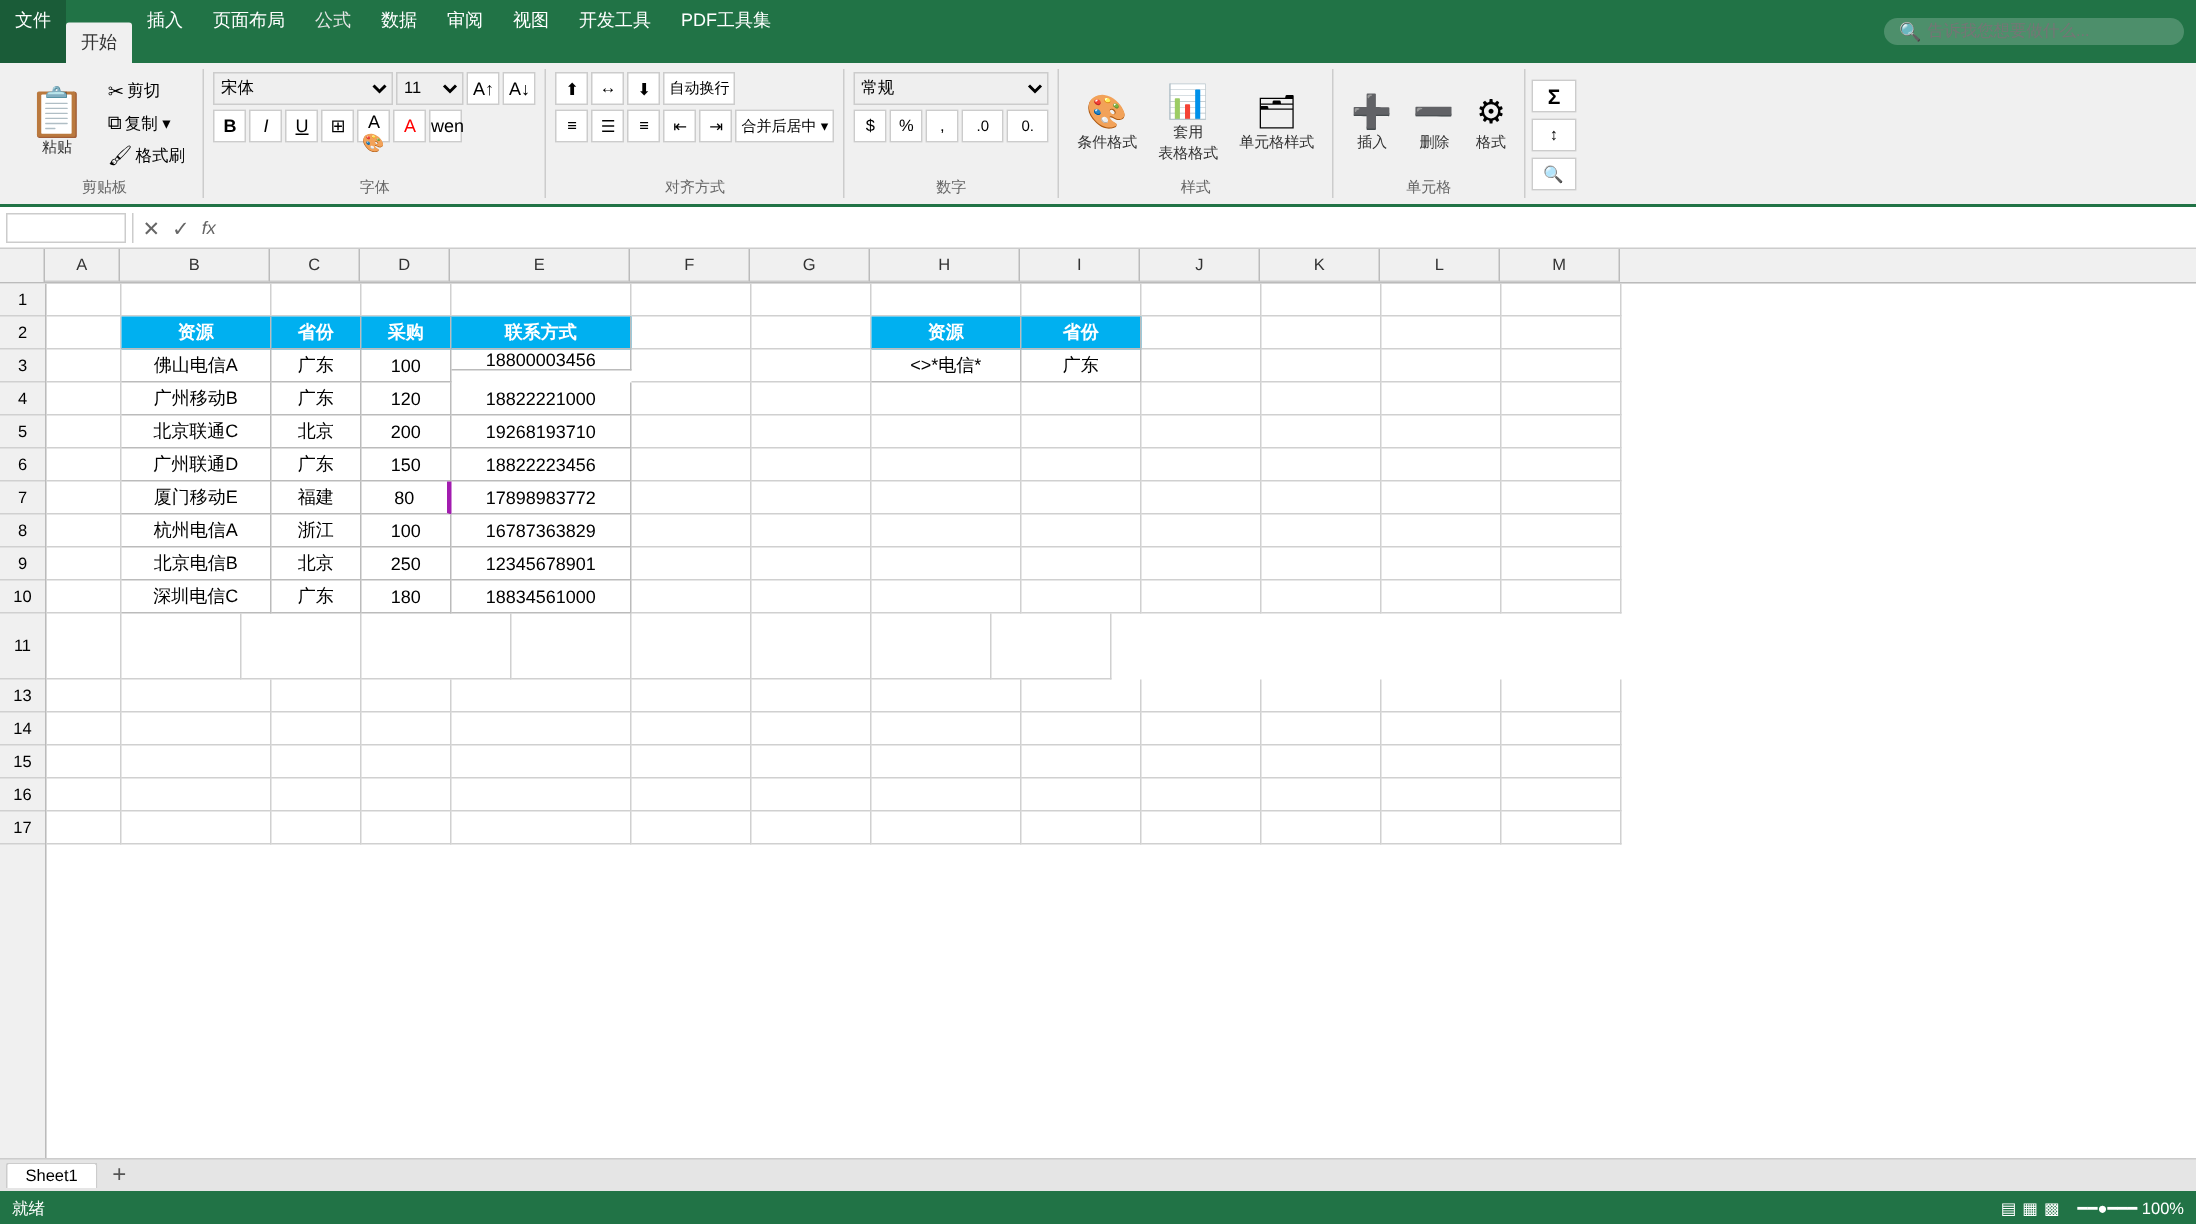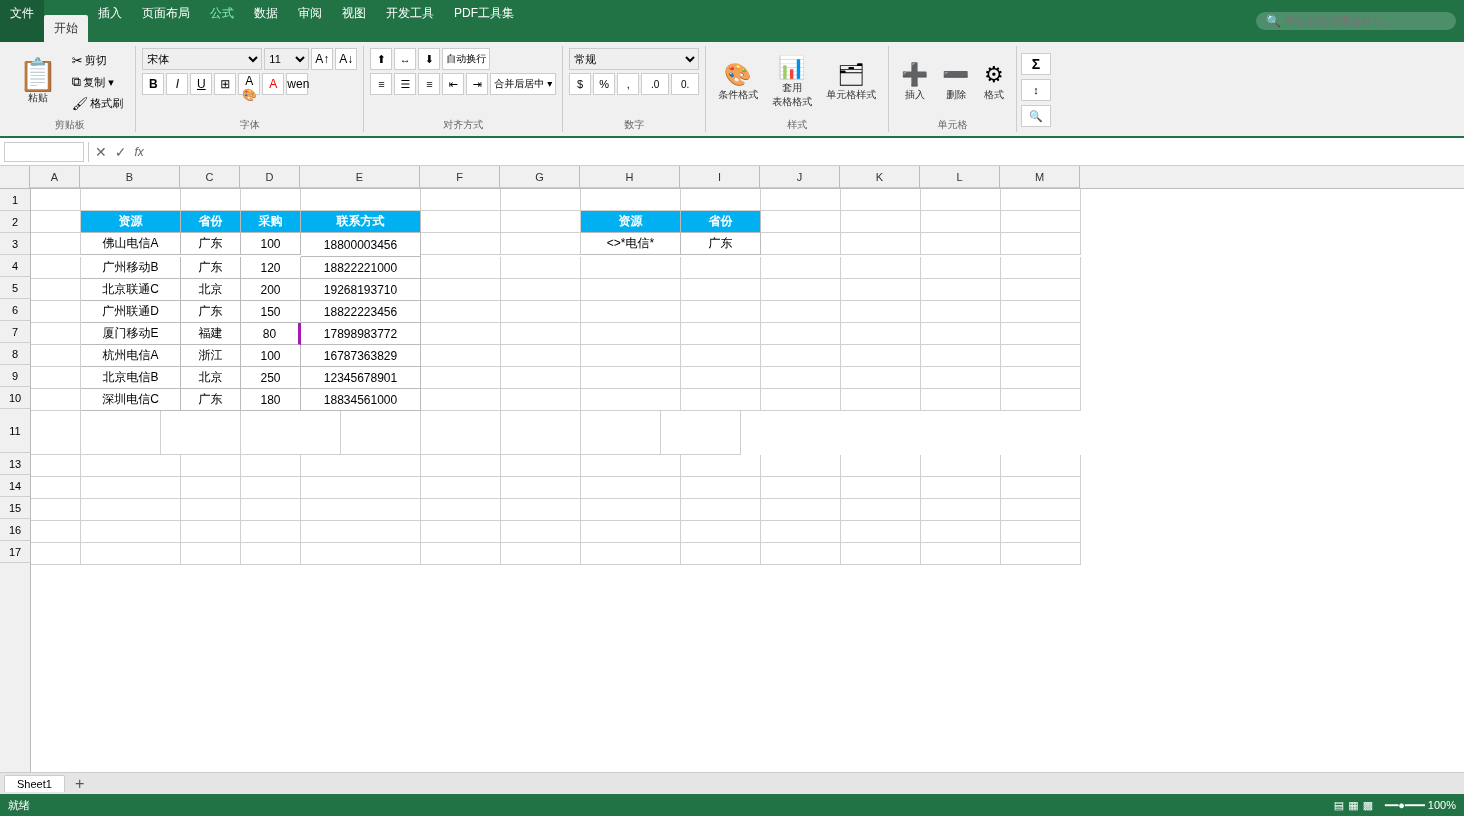--- a/index.html
+++ b/index.html
@@ -32,21 +32,21 @@
       </div>
       <div style="padding:5px 10px; color:white; font-size:12px; cursor:pointer; background:#f0f0f0; color:#333; border-radius:2px 2px 0 0; margin-top:15px;">
         <span>开始</span>
       </div>
       <div style="padding:5px 10px; color:white; font-size:12px; cursor:pointer;">
         <span>插入</span>
       </div>
       <div style="padding:5px 10px; color:white; font-size:12px; cursor:pointer;">
         <span>页面布局</span>
       </div>
-      <div style="padding:5px 10px; color:#86efac; font-size:12px; cursor:pointer;">
+      <div style="padding:5px 10px; color:#e5e5e5; font-size:12px; cursor:pointer;">
         <span>公式</span>
       </div>
       <div style="padding:5px 10px; color:white; font-size:12px; cursor:pointer;">
         <span>数据</span>
       </div>
       <div style="padding:5px 10px; color:white; font-size:12px; cursor:pointer;">
         <span>审阅</span>
       </div>
       <div style="padding:5px 10px; color:white; font-size:12px; cursor:pointer;">
         <span>视图</span>
@@ -285,21 +285,21 @@
         <div style="width:80px; min-width:80px; height:22px; border-right:1px solid #d0d0d0; border-bottom:1px solid #d0d0d0; padding:0 3px; font-size:12px;"></div>
         <div style="width:80px; min-width:80px; height:22px; border-right:1px solid #d0d0d0; border-bottom:1px solid #d0d0d0; padding:0 3px; font-size:12px;"></div>
         <div style="width:80px; min-width:80px; height:22px; border-right:1px solid #d0d0d0; border-bottom:1px solid #d0d0d0; padding:0 3px; font-size:12px;"></div>
       </div>
 
       <div style="display:flex;">
         <div style="width:50px; min-width:50px; height:22px; border-right:1px solid #d0d0d0; border-bottom:1px solid #d0d0d0; padding:0 3px; font-size:12px;"></div>
         <div style="width:100px; min-width:100px; height:22px; border-right:1px solid #bbb; border-bottom:1px solid #bbb; padding:0 3px; font-size:12px; display:flex; align-items:center; justify-content:center;">佛山电信A</div>
         <div style="width:60px; min-width:60px; height:22px; border-right:1px solid #bbb; border-bottom:1px solid #bbb; padding:0 3px; font-size:12px; display:flex; align-items:center; justify-content:center;">广东</div>
         <div style="width:60px; min-width:60px; height:22px; border-right:1px solid #bbb; border-bottom:1px solid #bbb; padding:0 3px; font-size:12px; display:flex; align-items:center; justify-content:center;">100</div>
-        <div style="width:120px; min-width:120px; height:24px; border-right:1px solid #bbb; border-bottom:1px solid #bbb; padding:0 3px; font-size:12px; display:flex; align-items:center; justify-content:center;">18800003456</div>
+        <div style="width:120px; min-width:120px; height:14px; border-right:1px solid #bbb; border-bottom:1px solid #bbb; padding:0 3px; font-size:12px; display:flex; align-items:center; justify-content:center;">18800003456</div>
         <div style="width:80px; min-width:80px; height:22px; border-right:1px solid #d0d0d0; border-bottom:1px solid #d0d0d0; padding:0 3px; font-size:12px;"></div>
         <div style="width:80px; min-width:80px; height:22px; border-right:1px solid #d0d0d0; border-bottom:1px solid #d0d0d0; padding:0 3px; font-size:12px;"></div>
         <div style="width:100px; min-width:100px; height:22px; border-right:1px solid #bbb; border-bottom:1px solid #bbb; padding:0 3px; font-size:12px; display:flex; align-items:center; justify-content:center;">&lt;&gt;*电信*</div>
         <div style="width:80px; min-width:80px; height:22px; border-right:1px solid #bbb; border-bottom:1px solid #bbb; padding:0 3px; font-size:12px; display:flex; align-items:center; justify-content:center;">广东</div>
         <div style="width:80px; min-width:80px; height:22px; border-right:1px solid #d0d0d0; border-bottom:1px solid #d0d0d0; padding:0 3px; font-size:12px;"></div>
         <div style="width:80px; min-width:80px; height:22px; border-right:1px solid #d0d0d0; border-bottom:1px solid #d0d0d0; padding:0 3px; font-size:12px;"></div>
         <div style="width:80px; min-width:80px; height:22px; border-right:1px solid #d0d0d0; border-bottom:1px solid #d0d0d0; padding:0 3px; font-size:12px;"></div>
         <div style="width:80px; min-width:80px; height:22px; border-right:1px solid #d0d0d0; border-bottom:1px solid #d0d0d0; padding:0 3px; font-size:12px;"></div>
       </div>
 

